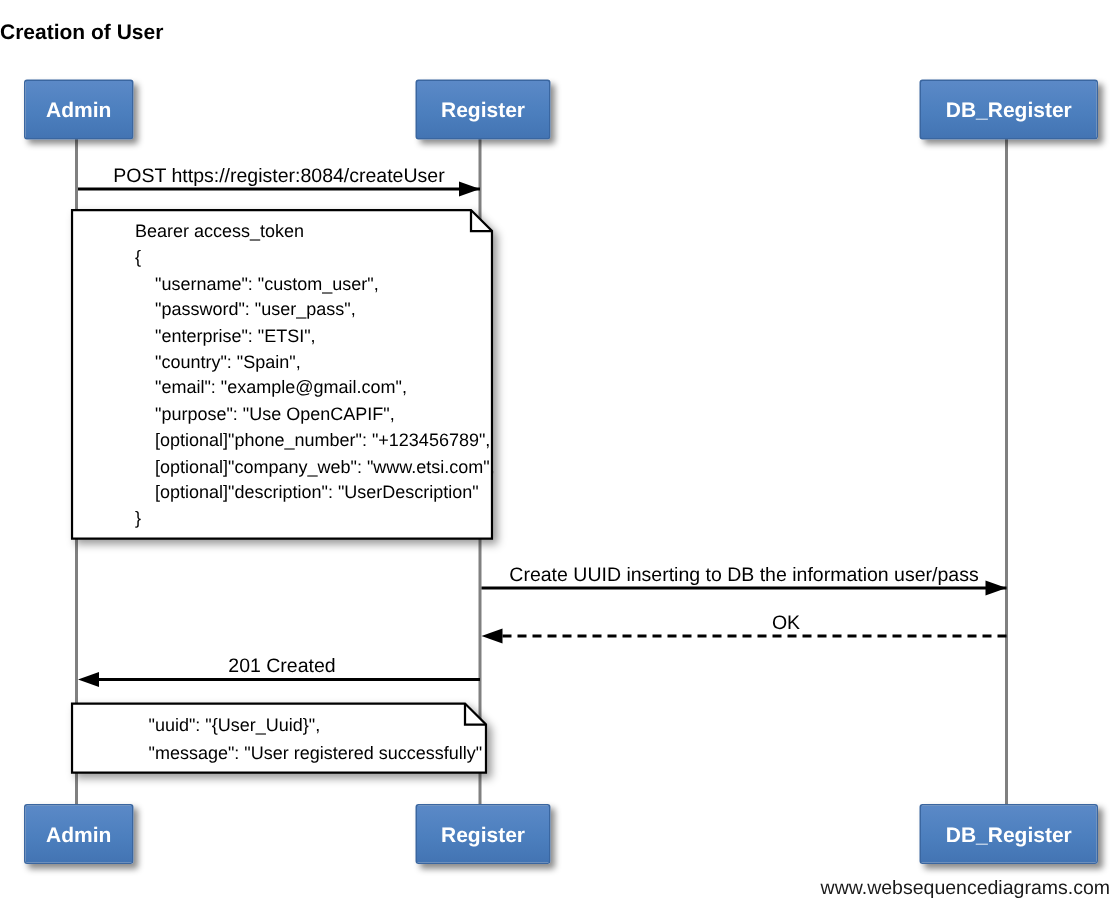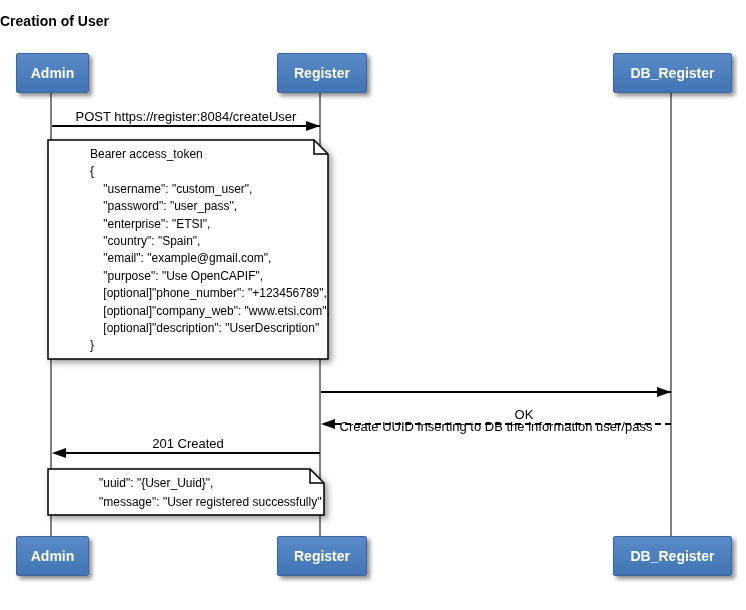--- a/index.html
+++ b/index.html
@@ -81,21 +81,21 @@
     "enterprise": "ETSI",
     "country": "Spain",
     "email": "example@gmail.com",
     "purpose": "Use OpenCAPIF",
     [optional]"phone_number": "+123456789",
     [optional]"company_web": "www.etsi.com",
     [optional]"description": "UserDescription"
 }</div>
   </div>
 
-  <div class="msg-label" style="left:496px;top:375px;margin-top:44px;">Create UUID inserting to DB the information user/pass</div>
+  <div class="msg-label" style="left:496px;top:375px;">Create UUID inserting to DB the information user/pass</div>
   <div class="msg-line" style="left:321px;top:391px;width:350px;"></div>
   <div class="arrowhead right" style="left:657px;top:387px;"></div>
 
   <div class="msg-label" style="left:524px;top:407px;">OK</div>
   <div class="msg-line dashed" style="left:325px;top:423px;width:346px;"></div>
   <div class="arrowhead left" style="left:321px;top:419px;"></div>
 
   <div class="msg-label" style="left:188px;top:436px;">201 Created</div>
   <div class="msg-line" style="left:56px;top:452px;width:264px;"></div>
   <div class="arrowhead left" style="left:52px;top:448px;"></div>
@@ -112,14 +112,15 @@
   <div class="actor" style="left:16px;top:536px;width:71px;">
       <span>Admin</span>
     </div>
   <div class="actor" style="left:277px;top:536px;width:88px;">
       <span>Register</span>
     </div>
   <div class="actor" style="left:613px;top:536px;width:117px;">
       <span>DB_Register</span>
     </div>
 
+  <div class="watermark">www.websequencediagrams.com</div>
 
 </div>
 
 </body></html>

